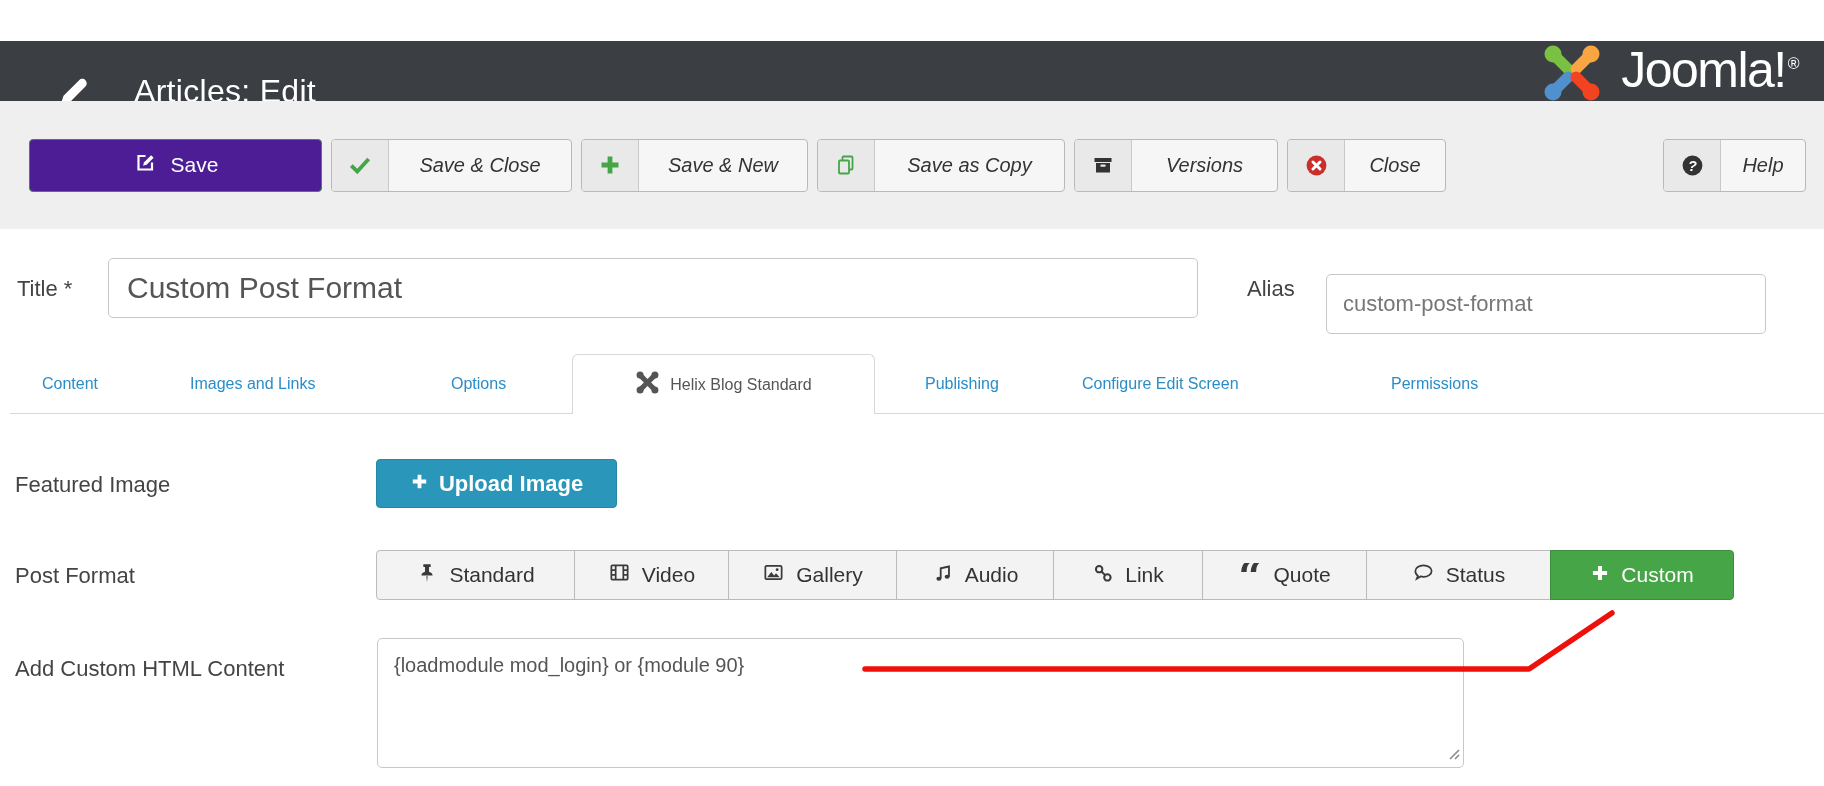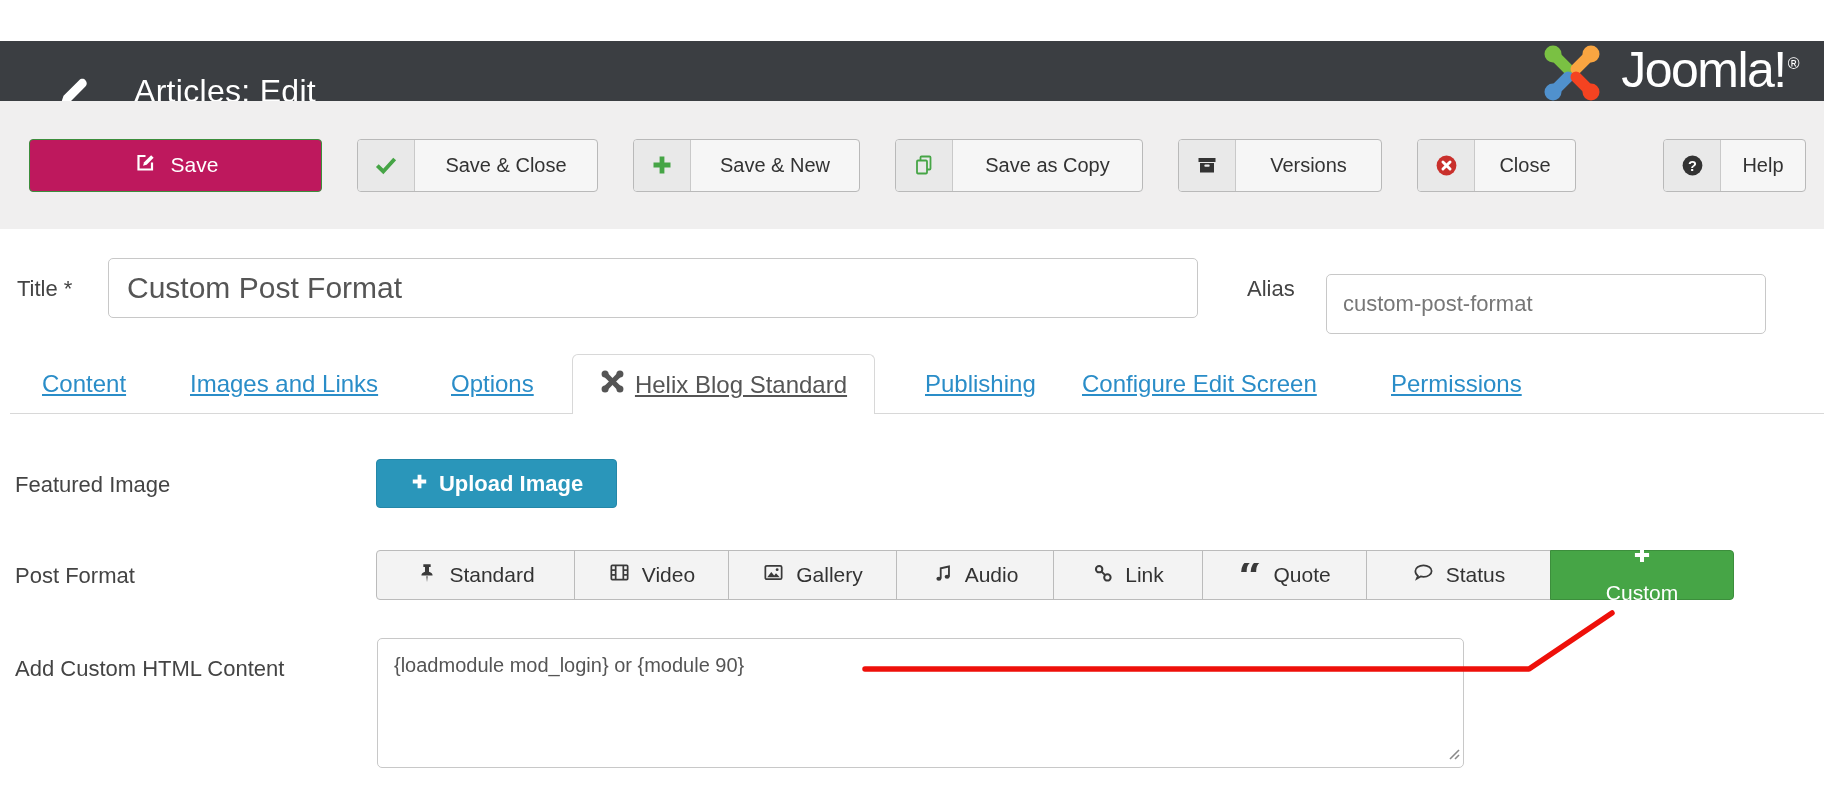--- a/index.html
+++ b/index.html
@@ -9,46 +9,46 @@
   
   .header { position:absolute; left:0; top:0; width:100%; height:101px; background:#3b3e42; display:flex; align-items:center;margin-top:41px; }
   .pencil-wrap { margin-left:55px; display:flex; align-items:center; }
   .header-title { margin-left:42px; font-size:32px; color:#fff; font-weight:400; letter-spacing:.3px; }
   .brand { position:absolute; right:26px; top:0; height:101px; display:flex; align-items:flex-start; gap:16px; }
   .brand-text { color:#fff; font-size:50px; letter-spacing:-1.5px; font-weight:400; }
   .brand-reg { color:#fff; font-size:16px; vertical-align:super; margin-left:2px; }
 
   
   .toolbar { position:absolute; left:0; top:101px; width:100%; height:128px; background:#f0efef; display:flex; align-items:center; padding-left:29px; }
-  .btn-save { width:293px; height:53px; background:#be185d; border:1px solid #3c8e3c; border-radius:4px; color:#fff; display:flex; align-items:center; justify-content:center; gap:14px; font-size:21px; cursor:pointer; }
-  .tb-btn { height:53px; margin-left:35px; border:1px solid #b9b9b9; border-radius:4px; background:#f6f6f6; display:flex; align-items:stretch; overflow:hidden; cursor:pointer; }
+  .btn-save { width:293px; height:53px; background:#4c1d95; border:1px solid #3c8e3c; border-radius:4px; color:#fff; display:flex; align-items:center; justify-content:center; gap:14px; font-size:21px; cursor:pointer; }
+  .tb-btn { height:53px; margin-left:9px; border:1px solid #b9b9b9; border-radius:4px; background:#f6f6f6; display:flex; align-items:stretch; overflow:hidden; cursor:pointer;font-style:italic; }
   .tb-icon { width:57px; background:#e9e9e9; border-right:1px solid #c9c9c9; display:flex; align-items:center; justify-content:center; flex:none; }
   .tb-label { display:flex; align-items:center; justify-content:center; flex:1; font-size:20px; color:#333; padding:0 8px; }
   .w-sc { width:241px; } .w-sn { width:227px; } .w-scp { width:248px; } .w-v { width:204px; } .w-c { width:159px; }
   .btn-help { margin-left:auto; margin-right:18px; width:143px; }
 
   
   .lbl { position:absolute; font-size:22px; color:#444; }
   .txt-input { position:absolute; border:1px solid #c8c8c8; border-radius:5px; font-family:"Liberation Sans",sans-serif; outline:none; }
   #title-input { left:108px; top:258px; width:1090px; height:60px; font-size:30px; color:#555; padding:0 18px; }
   #alias-input { left:1326px; top:274px; width:440px; height:60px; font-size:22px; color:#777; padding:0 16px; }
 
   
   .tabs-line { position:absolute; top:413px; left:10px; right:0; height:1px; background:#d8d8d8; z-index:1; }
-  .tab { position:absolute; top:355px; height:58px; display:flex; align-items:center; font-size:24px; color:#2a8dc8; cursor:pointer; z-index:2;text-decoration:underline; }
+  .tab { position:absolute; top:355px; height:58px; display:flex; align-items:center; font-size:16px; color:#2a8dc8; cursor:pointer; z-index:2; }
   .tab-active { left:572px; width:303px; top:354px; height:60px; background:#fff; border:1px solid #d8d8d8; border-bottom:none; border-radius:6px 6px 0 0; justify-content:center; gap:10px; color:#555; z-index:3; }
 
   
   .btn-upload { position:absolute; left:376px; top:459px; width:241px; height:49px; background:#2a96ba; border:1px solid #2487a8; border-radius:4px; color:#fff; font-size:22px; font-weight:bold; display:flex; align-items:center; justify-content:center; gap:10px; cursor:pointer; }
 
   .fmt-group { position:absolute; left:376px; top:550px; height:50px; display:flex; }
   .fmt { height:50px; border:1px solid #bbb; margin-left:-1px; background:#f3f3f3; display:flex; align-items:center; justify-content:center; gap:11px; font-size:21px; color:#333; cursor:pointer; }
   .fmt:first-child { border-radius:4px 0 0 4px; margin-left:0; }
   .fmt:last-child { border-radius:0 4px 4px 0; }
-  .fmt.active { background:#46a546; border-color:#3c8e3c; color:#fff;flex-direction:column; }
+  .fmt.active { background:#46a546; border-color:#3c8e3c; color:#fff; }
   .fw0{width:199px}.fw1{width:155px}.fw2{width:169px}.fw3{width:158px}.fw4{width:150px}.fw5{width:165px}.fw6{width:185px}.fw7{width:184px}
   .q-glyph { font-family:"DejaVu Serif", serif; font-weight:bold; font-size:42px; line-height:30px; height:24px; overflow:hidden; color:#3a3a3a; }
 
   .ta-wrap { position:absolute; left:377px; top:638px; width:1087px; height:130px; }
   .ta-wrap textarea { width:100%; height:100%; border:1px solid #c8c8c8; border-radius:5px; font-size:20px; color:#555; padding:15px 16px; resize:none; font-family:"Liberation Sans",sans-serif; outline:none; background:#fff; }
   .resize-handle { position:absolute; right:4px; bottom:4px; }
 
   .annotation-svg { position:absolute; left:0; top:0; width:1824px; height:786px; pointer-events:none; z-index:6; }
 </style>
 </head>

